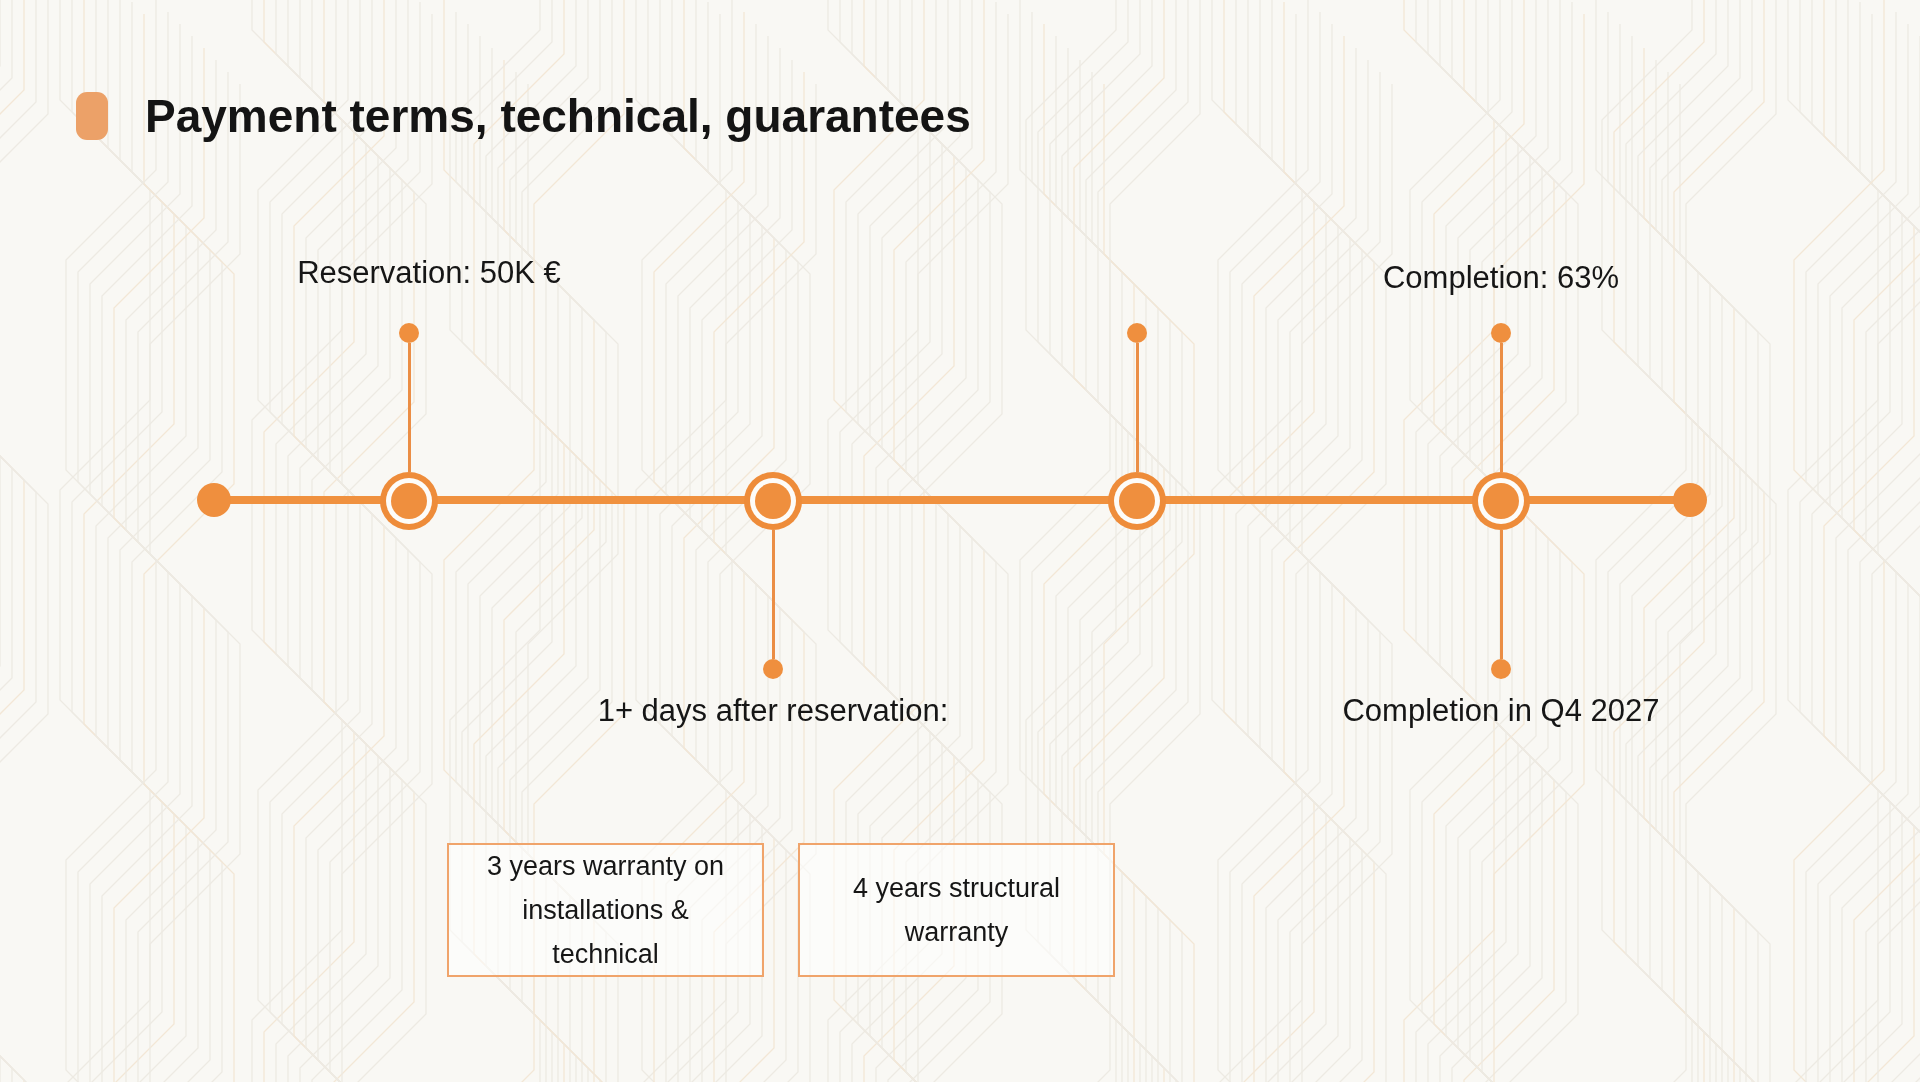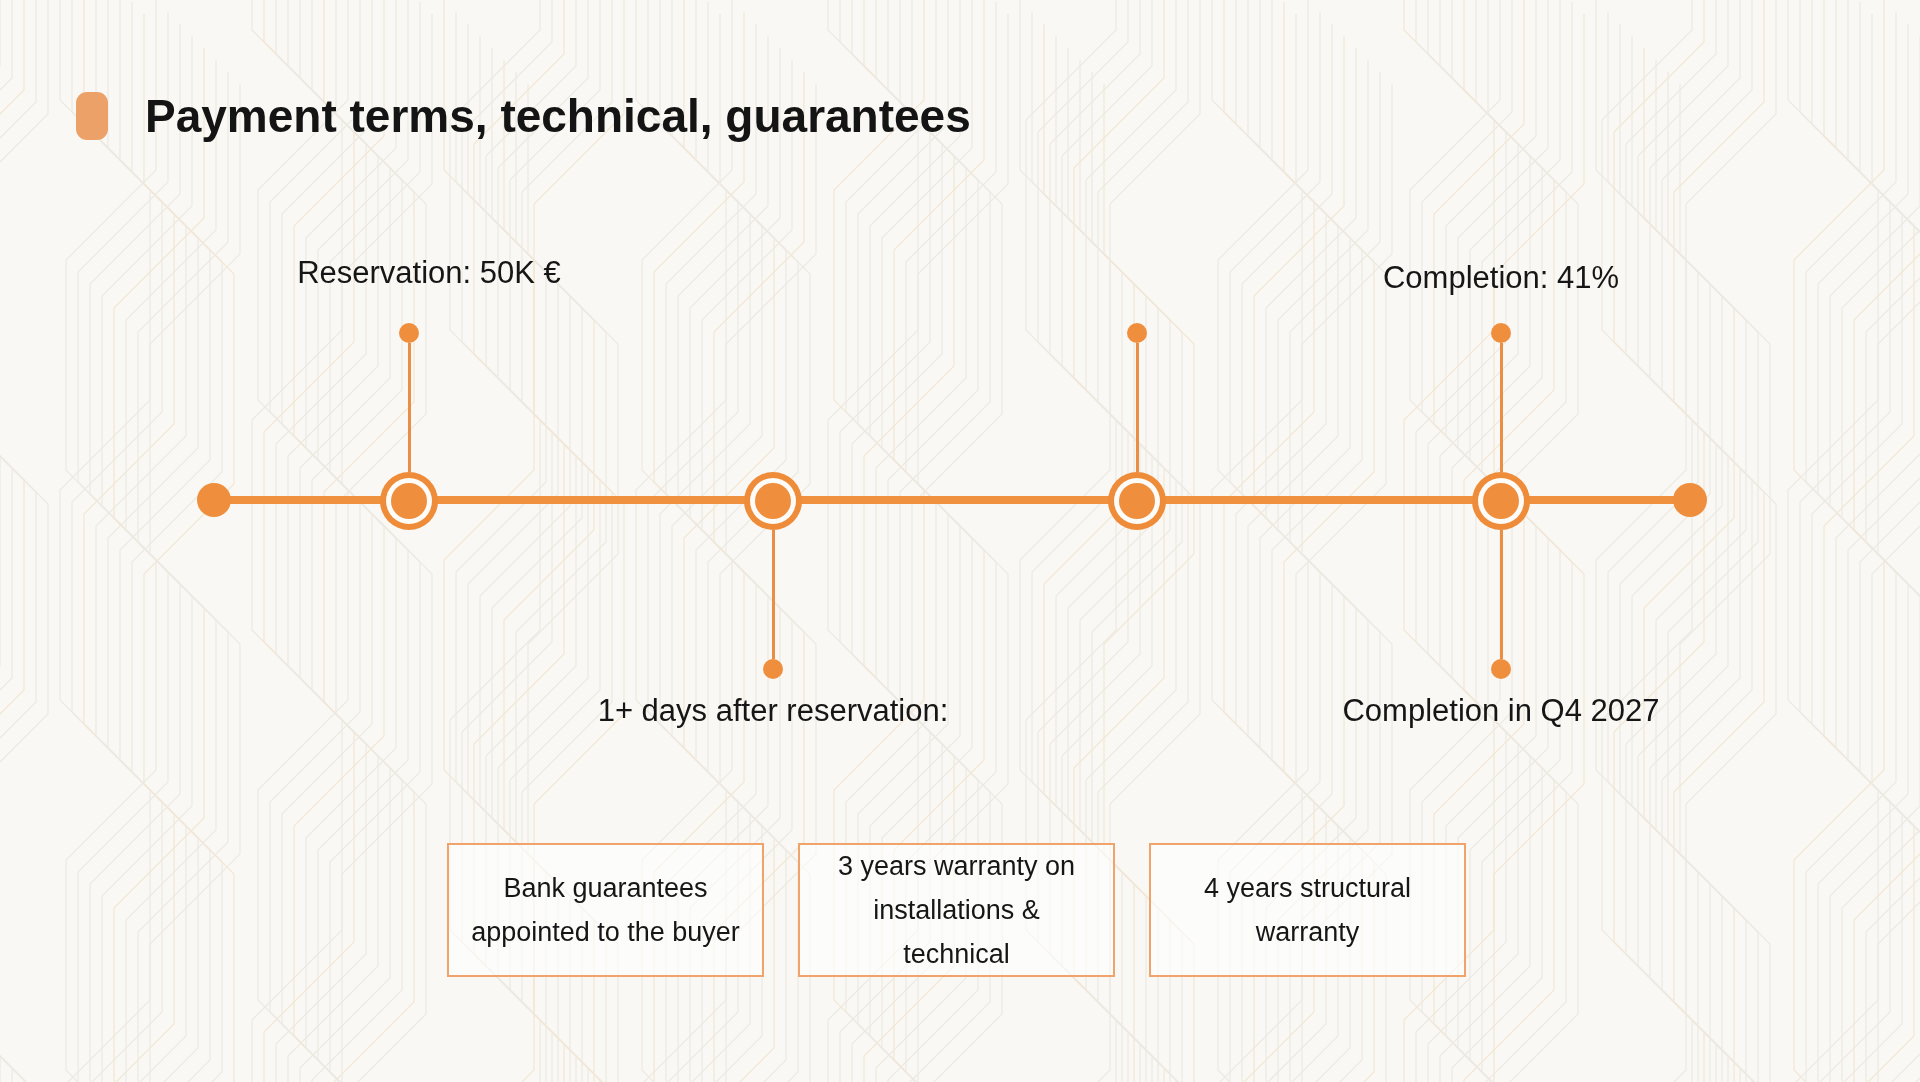--- a/index.html
+++ b/index.html
@@ -244,38 +244,35 @@
       <div class="sdot" style="left: 1127px; top: 323px;"></div>
       <div class="stem" style="left: 1135.5px; top: 343px; height: 129px;"></div>
       <div class="ms-node" style="left: 1108px;">
         <div class="ms-white">
           <div class="ms-core"></div>
         </div>
       </div>
       <div class="sdot" style="left: 1491px; top: 323px;"></div>
       <div class="stem" style="left: 1499.5px; top: 343px; height: 129px;"></div>
       <div class="ms-label" style="left: 1501px; top: 255px;">
-        <div>Completion: 41%</div>
+        <div>Completion: 63%</div>
       </div>
       <div class="sdot" style="left: 1491px; top: 659px;"></div>
       <div class="stem" style="left: 1499.5px; top: 530px; height: 129px;"></div>
       <div class="ms-label" style="left: 1501px; top: 688px;">
         <div>Completion in Q4 2027</div>
       </div>
       <div class="ms-node" style="left: 1472px;">
         <div class="ms-white">
           <div class="ms-core"></div>
         </div>
       </div>
     </div>
 
   <div class="boxes">
-    <div class="gbox">
-      <span>Bank guarantees appointed to the buyer</span>
-    </div>
     <div class="gbox">
       <span>3 years warranty on installations &amp; technical</span>
     </div>
     <div class="gbox">
       <span>4 years structural warranty</span>
     </div>
   </div>
 
 </div>
 

